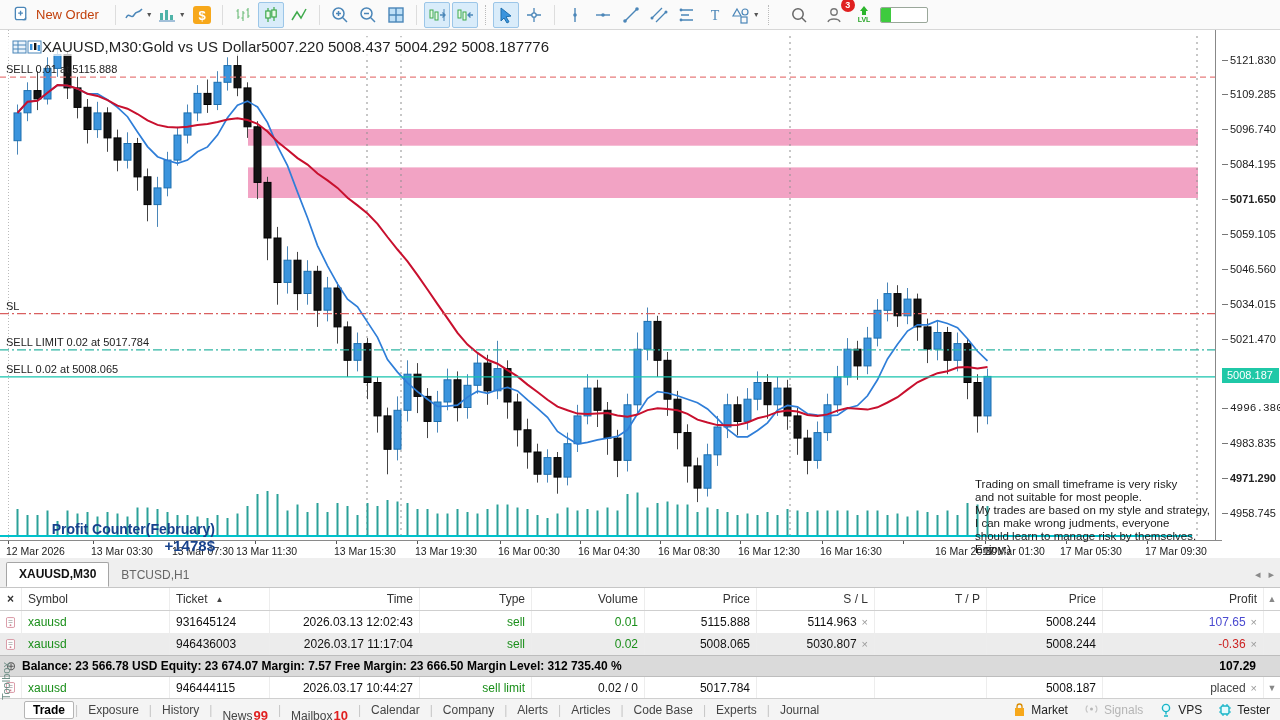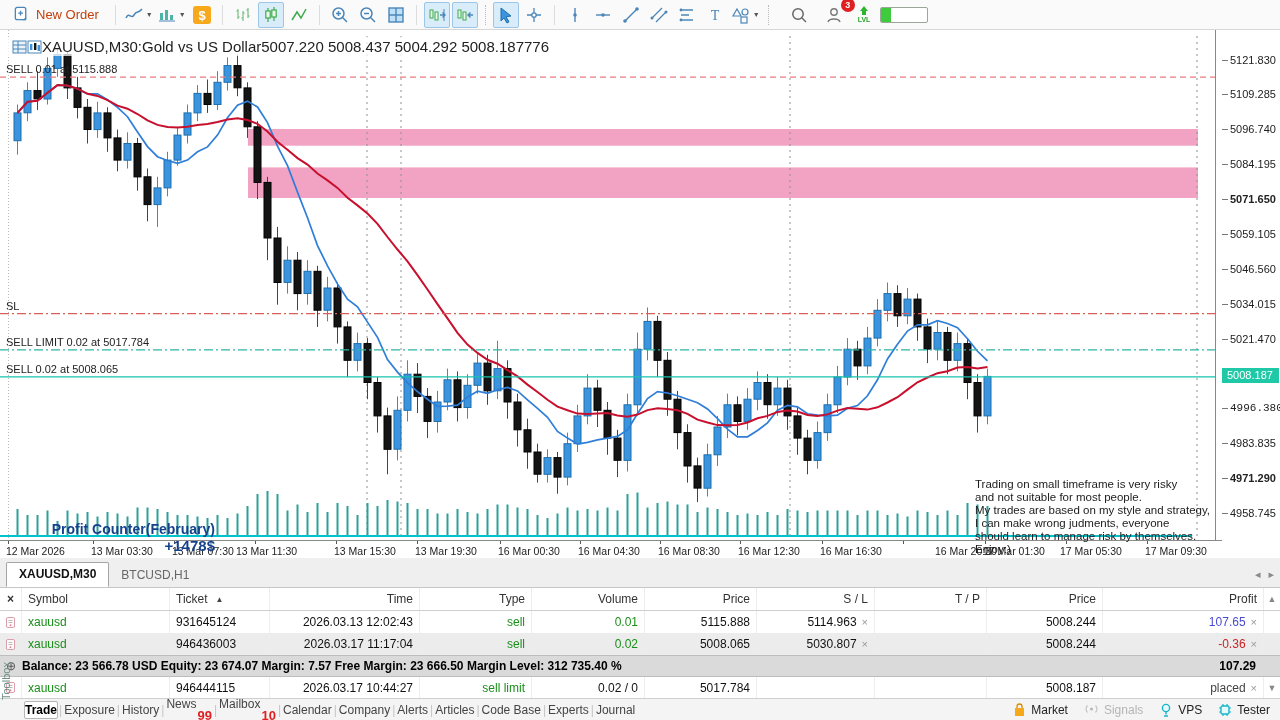--- a/index.html
+++ b/index.html
@@ -75,21 +75,21 @@
   #balance-row{display:flex;align-items:center;height:22px;background:#dadada;font-weight:700;
                font-size:12px;color:#000;border-top:1px solid #bdbdbd;border-bottom:1px solid #bdbdbd;
                box-sizing:border-box}
   #balance-row .ic{width:22px;text-align:center;color:#555;font-weight:400}
   #balance-row .total{margin-left:auto;padding-right:24px}
   .pending{height:21px}
   
   #bottom-tabs{position:absolute;top:698px;left:0;width:1280px;height:22px;background:#f4f4f4;
                border-top:1px solid #cfcfcf;display:flex;align-items:center;font-size:12px;color:#444;
                padding-left:24px;box-sizing:border-box}
-  .btab{padding:1px 0;display:flex;align-items:flex-start;border:1px solid transparent}
+  .btab{padding:1px 8px;display:flex;align-items:flex-end;border:1px solid transparent}
   .btab.active{background:#fff;border-color:#b5b5b5;font-weight:700;color:#000;border-radius:2px}
   .bdiv{color:#c5c5c5;margin:0 1px}
   .badge-sub{color:#e02020;font-size:13px;margin-top:11px;margin-left:1px;font-weight:700}
   #status-right{margin-left:auto;display:flex;align-items:center;gap:16px;padding-right:10px}
   .stitem{display:flex;align-items:flex-start;gap:5px;color:#222}
   .stitem.gray{color:#b5b5b5}
   #toolbox-label{position:absolute;left:0;top:638px;width:15px;height:86px;font-size:11px;color:#6f8f87;
                  writing-mode:vertical-rl;transform:rotate(180deg);text-align:center;z-index:6}
 </style>
 </head>

